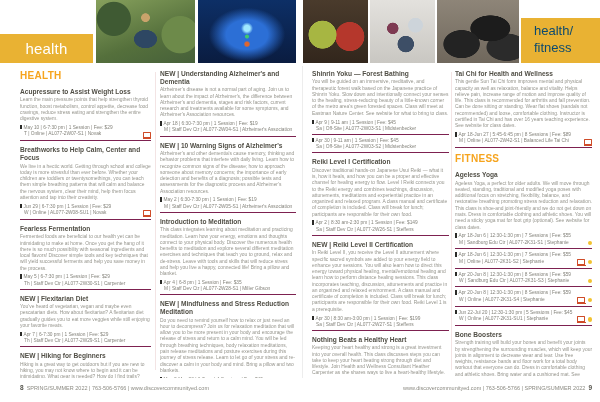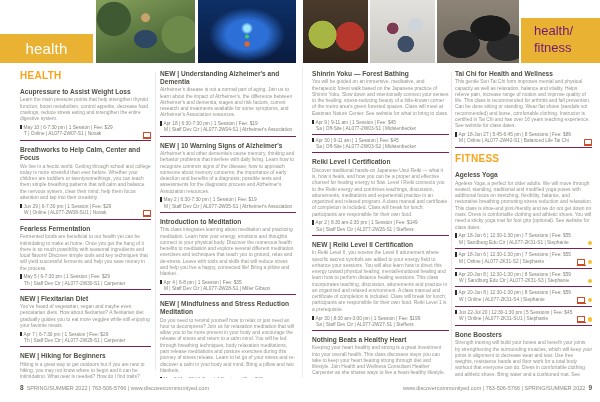--- a/index.html
+++ b/index.html
@@ -10,21 +10,21 @@
   }
   
   .band-item{position:absolute;top:0;height:63px;}
   .label-left{
     position:absolute;left:0;top:34px;width:93px;height:29px;background:#e9b233;
     color:#fff;font-size:15px;display:flex;align-items:center;justify-content:center;
     letter-spacing:0.2px;
   }
   .label-right{
     position:absolute;left:521px;top:18px;width:79px;height:45px;background:#e9b233;
-    color:#701a75;font-size:13px;line-height:1.3;padding:5px 0 0 13px;box-sizing:border-box;
+    color:#0c4a6e;font-size:13px;line-height:1.3;padding:5px 0 0 13px;box-sizing:border-box;
   }
   .photo{background-size:cover;}
   .p1{left:96px;width:99px;
       background:
         radial-gradient(circle at 50% 28%, #c9a36b 0 6%, rgba(0,0,0,0) 7%),
         radial-gradient(ellipse at 50% 62%, #2e4763 0 16%, rgba(0,0,0,0) 17%),
         radial-gradient(circle at 18% 30%, #3f5a33 0 18%, rgba(0,0,0,0) 19%),
         radial-gradient(circle at 85% 55%, #6d8a4a 0 20%, rgba(0,0,0,0) 21%),
         linear-gradient(160deg,#86a05c,#55703c 60%,#46603a);}
   .p2{left:198px;width:98px;

